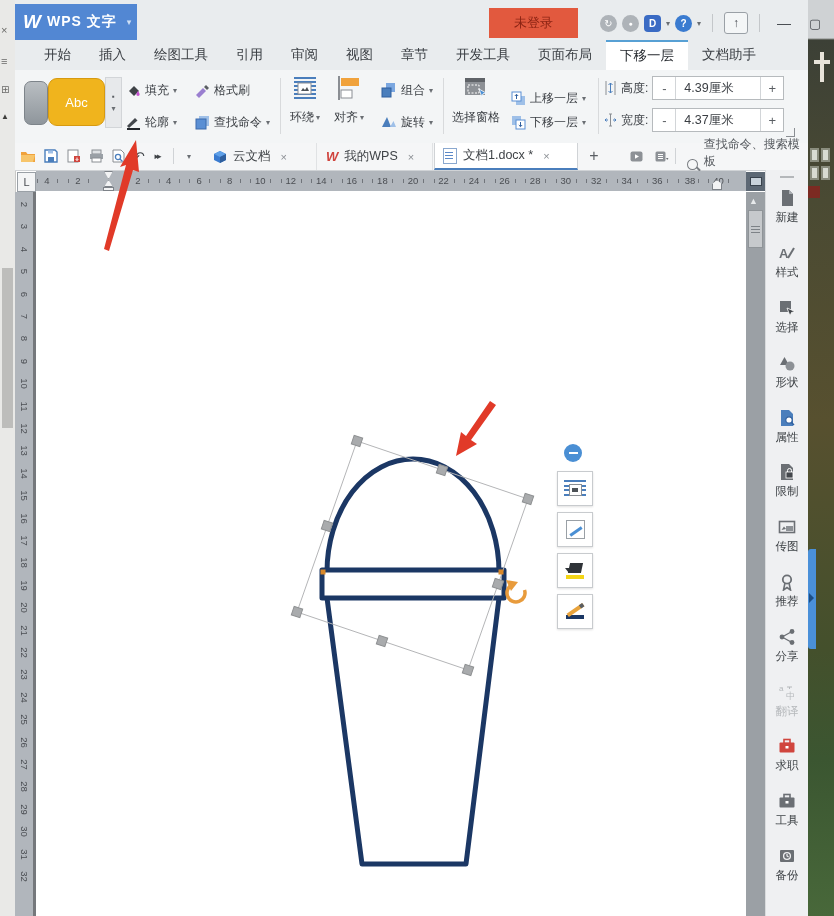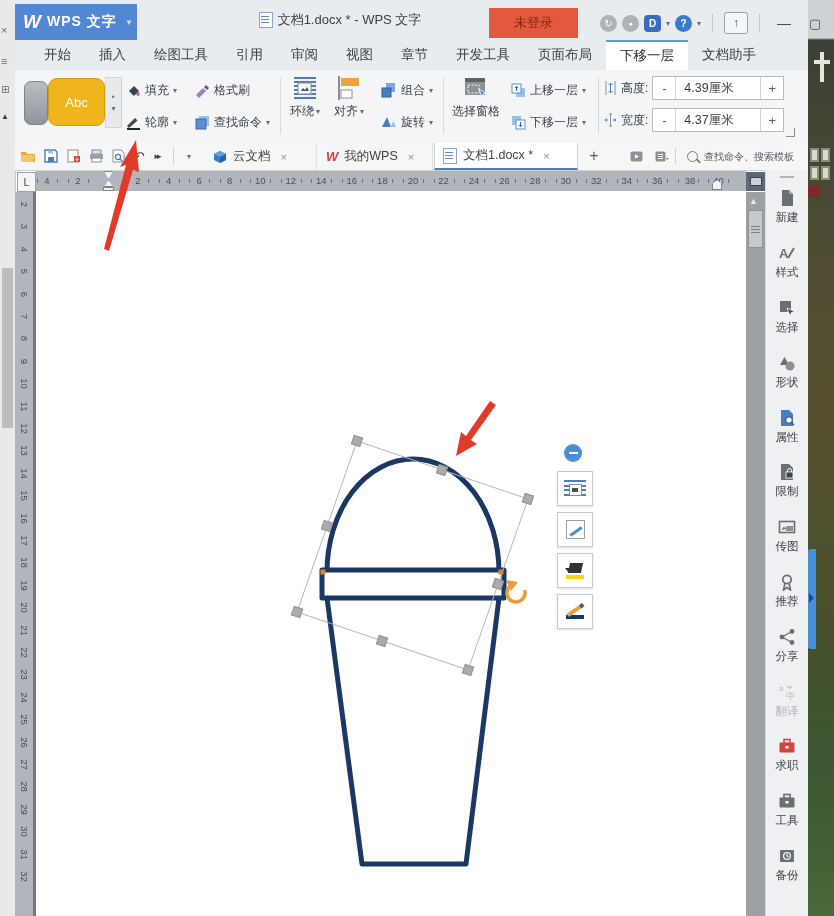--- a/index.html
+++ b/index.html
@@ -29,35 +29,35 @@
   #pin-box{width:22px;height:20px;border:1px solid #9aa0a6;border-radius:3px;display:flex;align-items:center;justify-content:center;font-size:12px;color:#4a4e53;background:#f4f6f7;}
   
   #menutabs{left:15px;top:40px;width:793px;height:30px;background:#e9ecee;display:flex;align-items:stretch;padding-left:15px;box-sizing:border-box;}
   .mtab{padding:0 14px;display:flex;align-items:center;font-size:13.5px;color:#3a3e43;position:relative;}
   .mtab.active{background:#fff;border-top:2px solid #57a0d4;color:#23272c;}
   
   #ribbon{left:15px;top:70px;width:793px;height:73px;background:#f3f5f6;border-bottom:1px solid #d8dadc;}
   .vsep{position:absolute;top:8px;width:1px;height:56px;background:#d8dadc;}
   .rb{position:absolute;display:flex;align-items:center;gap:4px;font-size:12px;color:#3a3e43;height:24px;cursor:default;}
   .dd{font-size:8px;color:#6a6e73;}
-  .stk{position:absolute;display:flex;flex-direction:column;align-items:center;font-size:12px;color:#3a3e43;gap:2px;cursor:default;justify-content:center;}
+  .stk{position:absolute;display:flex;flex-direction:column;align-items:center;font-size:12px;color:#3a3e43;gap:8px;cursor:default;justify-content:center;}
   .gallery-gray{left:24px;top:81px;width:22px;height:42px;background:linear-gradient(180deg,#b9bec2,#8f969c);border:1px solid #7d848a;border-radius:7px;}
   .gallery-abc{left:48px;top:78px;width:55px;height:46px;background:#f0b41d;border:1.5px solid #d79a10;border-radius:9px;color:#fff;font-size:13px;display:flex;align-items:center;justify-content:center;}
   .gallery-strip{left:105px;top:77px;width:15px;height:49px;background:#e7e9eb;border:1px solid #d2d5d8;display:flex;flex-direction:column;align-items:center;justify-content:center;gap:3px;color:#5a5e63;font-size:8px;}
   .stepper{display:flex;align-items:center;height:24px;border:1px solid #b6babd;background:#fff;box-sizing:border-box;}
   .stepper .sb{width:22px;height:100%;display:flex;align-items:center;justify-content:center;font-size:13px;color:#5a5e63;}
   .stepper .sv{width:86px;height:100%;display:flex;align-items:center;padding-left:8px;font-size:12.5px;color:#3a3e43;border-left:1px solid #d2d5d8;border-right:1px solid #d2d5d8;box-sizing:border-box;}
   #launcher{left:786px;top:128px;width:8px;height:8px;border-right:1.5px solid #8a8e93;border-bottom:1.5px solid #8a8e93;}
   
   #docbar{left:15px;top:143px;width:793px;height:27px;background:#f5f6f7;border-bottom:1px solid #d0d3d6;}
   .qi{position:absolute;top:4px;width:18px;height:18px;display:flex;align-items:center;justify-content:center;font-size:13px;color:#5a5e63;}
   .dtab{position:absolute;top:0;height:27px;display:flex;align-items:center;gap:6px;font-size:12.5px;color:#3f4347;padding:0 8px;box-sizing:border-box;border-right:1px solid #e0e2e4;}
   .dtab.active{background:#fff;border-bottom:2px solid #4a7ebc;border-right:1px solid #d0d3d6;border-left:1px solid #d0d3d6;}
   .dtab .x{font-size:11px;color:#8a8e93;margin-left:4px;}
-  #search-area{position:absolute;left:672px;top:0;height:27px;display:flex;align-items:center;gap:6px;font-size:10px;color:#55595e;}
+  #search-area{position:absolute;left:672px;top:0;height:27px;display:flex;align-items:flex-end;gap:6px;font-size:12px;color:#55595e;}
   .mag{width:9px;height:9px;border:1.5px solid #7a7e83;border-radius:50%;position:relative;}
   .mag::after{content:"";position:absolute;left:8px;top:8px;width:5px;height:1.5px;background:#7a7e83;transform:rotate(45deg);}
   
   #tabstop{left:17px;top:172px;width:17px;height:18px;background:#f4f5f6;border:1px solid #9aa0a6;color:#4a4e53;font-size:11px;display:flex;align-items:center;justify-content:center;}
   #hruler{left:36px;top:171px;width:710px;height:20px;background:#b1b6bc;overflow:hidden;}
   #hruler span{position:absolute;top:4px;font-size:9.5px;color:#4b4e53;width:16px;text-align:center;margin-left:-8px;}
   #hruler i.tk{position:absolute;top:8px;width:1px;height:4px;background:#70747a;}
   .imark{position:absolute;background:#f2f3f4;border:1px solid #7d8288;box-sizing:border-box;}
   #vruler{left:15px;top:192px;width:18px;height:724px;background:#b1b6bc;overflow:hidden;}
   #vruler span{position:absolute;left:2px;font-size:9.5px;color:#4b4e53;transform:rotate(90deg);width:14px;text-align:center;}
@@ -123,26 +123,20 @@
       <i></i>
       <i></i>
     </div>
 <div class="redsq"></div>
 
 <div id="titlebar" class="ab"></div>
 <div id="logo" class="ab">
   <span class="w">W</span>
   <span class="t">WPS 文字</span>
   <span class="dd">▾</span>
-</div>
-<div id="doc-title" class="ab">
-  <span class="mini-doc">
-        <i></i>
-      </span>
-  <span>文档1.docx * - WPS 文字</span>
 </div>
 <div id="login-btn" class="ab">未登录</div>
 <div id="win-ctrls" class="ab flex" style="left:600px;top:12px;gap:5px">
   <span class="tb-circle" style="background:#aeb3b8">↻</span>
   <span class="tb-circle" style="background:#aeb3b8;font-size:7px">●</span>
   <span class="tb-circle" style="background:#3a6bc4;border-radius:4px;font-weight:bold">D</span>
   <span class="dd">▾</span>
   <span class="tb-circle" style="background:#3a7bd0;font-weight:bold">?</span>
   <span class="dd">▾</span>
   <span class="sep"></span>
@@ -261,21 +255,21 @@
   <div class="stk" style="left:432px;top:5px;width:58px">
     <svg width="26" height="26" viewBox="0 0 26 26">
       <rect x="2" y="3" width="20" height="17" fill="#8d9196"></rect>
           <rect x="2" y="3" width="20" height="4" fill="#5f6368"></rect>
       <rect x="5" y="10" width="11" height="8" fill="none" stroke="#fff" stroke-dasharray="2 1.5"></rect>
       <path d="M16 14l7 4-3 .8-1.2 3z" fill="#4a8fd4" stroke="#fff" stroke-width="0.8"></path>
     </svg>
     <span>选择窗格</span>
   </div>
 
-  <div class="rb" style="left:496px;top:8px">
+  <div class="rb" style="left:496px;top:16px">
     <svg width="15" height="15" viewBox="0 0 15 15">
       <rect x="5" y="5" width="9" height="9" fill="#9fc0e8"></rect>
           <rect x="1" y="1" width="9" height="9" fill="#fff" stroke="#5a8fd4"></rect>
           <path d="M5.5 8V3.5M3.8 5l1.7-1.7L7.2 5" stroke="#2f5f9e" fill="none"></path>
     </svg>
     <span>上移一层</span>
     <span class="dd">▾</span>
   </div>
   <div class="rb" style="left:496px;top:40px">
     <svg width="15" height="15" viewBox="0 0 15 15">

